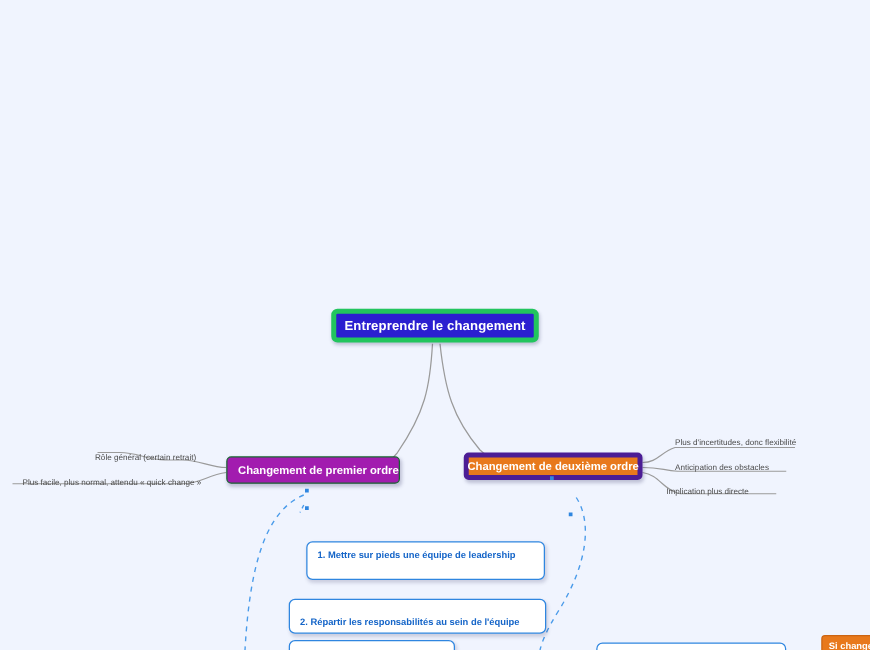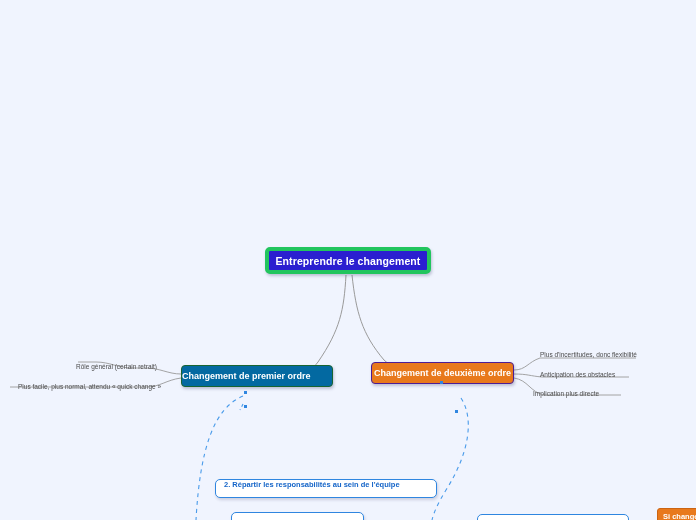--- a/index.html
+++ b/index.html
@@ -51,41 +51,41 @@
     font-size: 10.5px;
     font-weight: bold;
     letter-spacing: .1px;
     box-shadow: 1px 2px 3px rgba(40,40,90,.25);
   }
 
   
   .node-green {
     left: 181px;
     top: 365px;
-    width: 152px;
+    width: 139px;
     height: 22px;
-    justify-content: flex-start;
-    background: #0369a1;
+    justify-content: flex-end;
+    background: #a21caf;
     border: 1px solid #186431;
     border-radius: 4px;
     color: #ffffff;
     font-size: 9px;
     font-weight: bold;
     box-shadow: 1px 2px 3px rgba(40,40,90,.25);
   }
 
   
   .node-orange {
     left: 371px;
     top: 362px;
     width: 143px;
     height: 22px;
     justify-content: center;
     background: #e8791c;
-    border: 1px solid #4c1d95;
+    border: 4px solid #4c1d95;
     border-radius: 4px;
     color: #ffffff;
     font-size: 9px;
     font-weight: bold;
     box-shadow: 1px 2px 3px rgba(40,40,90,.25);
     z-index: 6;
   }
 
   
   .node-title {
@@ -120,22 +120,22 @@
     border: 1.2px solid #2f86e0;
     border-radius: 5px;
     color: #1565c8;
     font-size: 7.5px;
     font-weight: bold;
     line-height: 1.35;
     padding: 5px 8px;
     box-shadow: 1px 2px 3px rgba(40,40,90,.18);
   }
   .step-1 { left: 245px; top: 433px; width: 191px; height: 31px; }
-  .step-2 { left: 215px; top: 479px; width: 222px; height: 19px;
-            padding: 0 8px; white-space: nowrap; }
+  .step-2 { left: 231px; top: 479px; width: 206px; height: 19px;
+            padding: 13px 8px; white-space: nowrap; }
   .step-3 { left: 231px; top: 512px; width: 133px; height: 20px; }
 
   
   .node-bottom-blue {
     position: absolute;
     left: 477px;
     top: 514px;
     width: 152px;
     height: 20px;
     box-sizing: border-box;
@@ -211,19 +211,20 @@
 
   <div class="leaf" style="left:540px; top:351px;">Plus d'incertitudes, donc flexibilité</div>
   <div class="leaf" style="left:540px; top:371px;">Anticipation des obstacles</div>
   <div class="leaf" style="left:533px; top:390px;">Implication plus directe</div>
 
   <div class="dot" style="left:244px; top:391px;"></div>
   <div class="dot" style="left:244px; top:405px;"></div>
   <div class="dot" style="left:440px; top:381px;"></div>
   <div class="dot" style="left:455px; top:410px;"></div>
 
+  <div class="step step-1">1. Mettre sur pieds une équipe de leadership</div>
   <div class="step step-2">2. Répartir les responsabilités au sein de l'équipe</div>
   <div class="step step-3"></div>
 
   <div class="node-bottom-blue"></div>
   <div class="node-bottom-orange">Si change</div>
 
 </div>
 
 </body></html>

